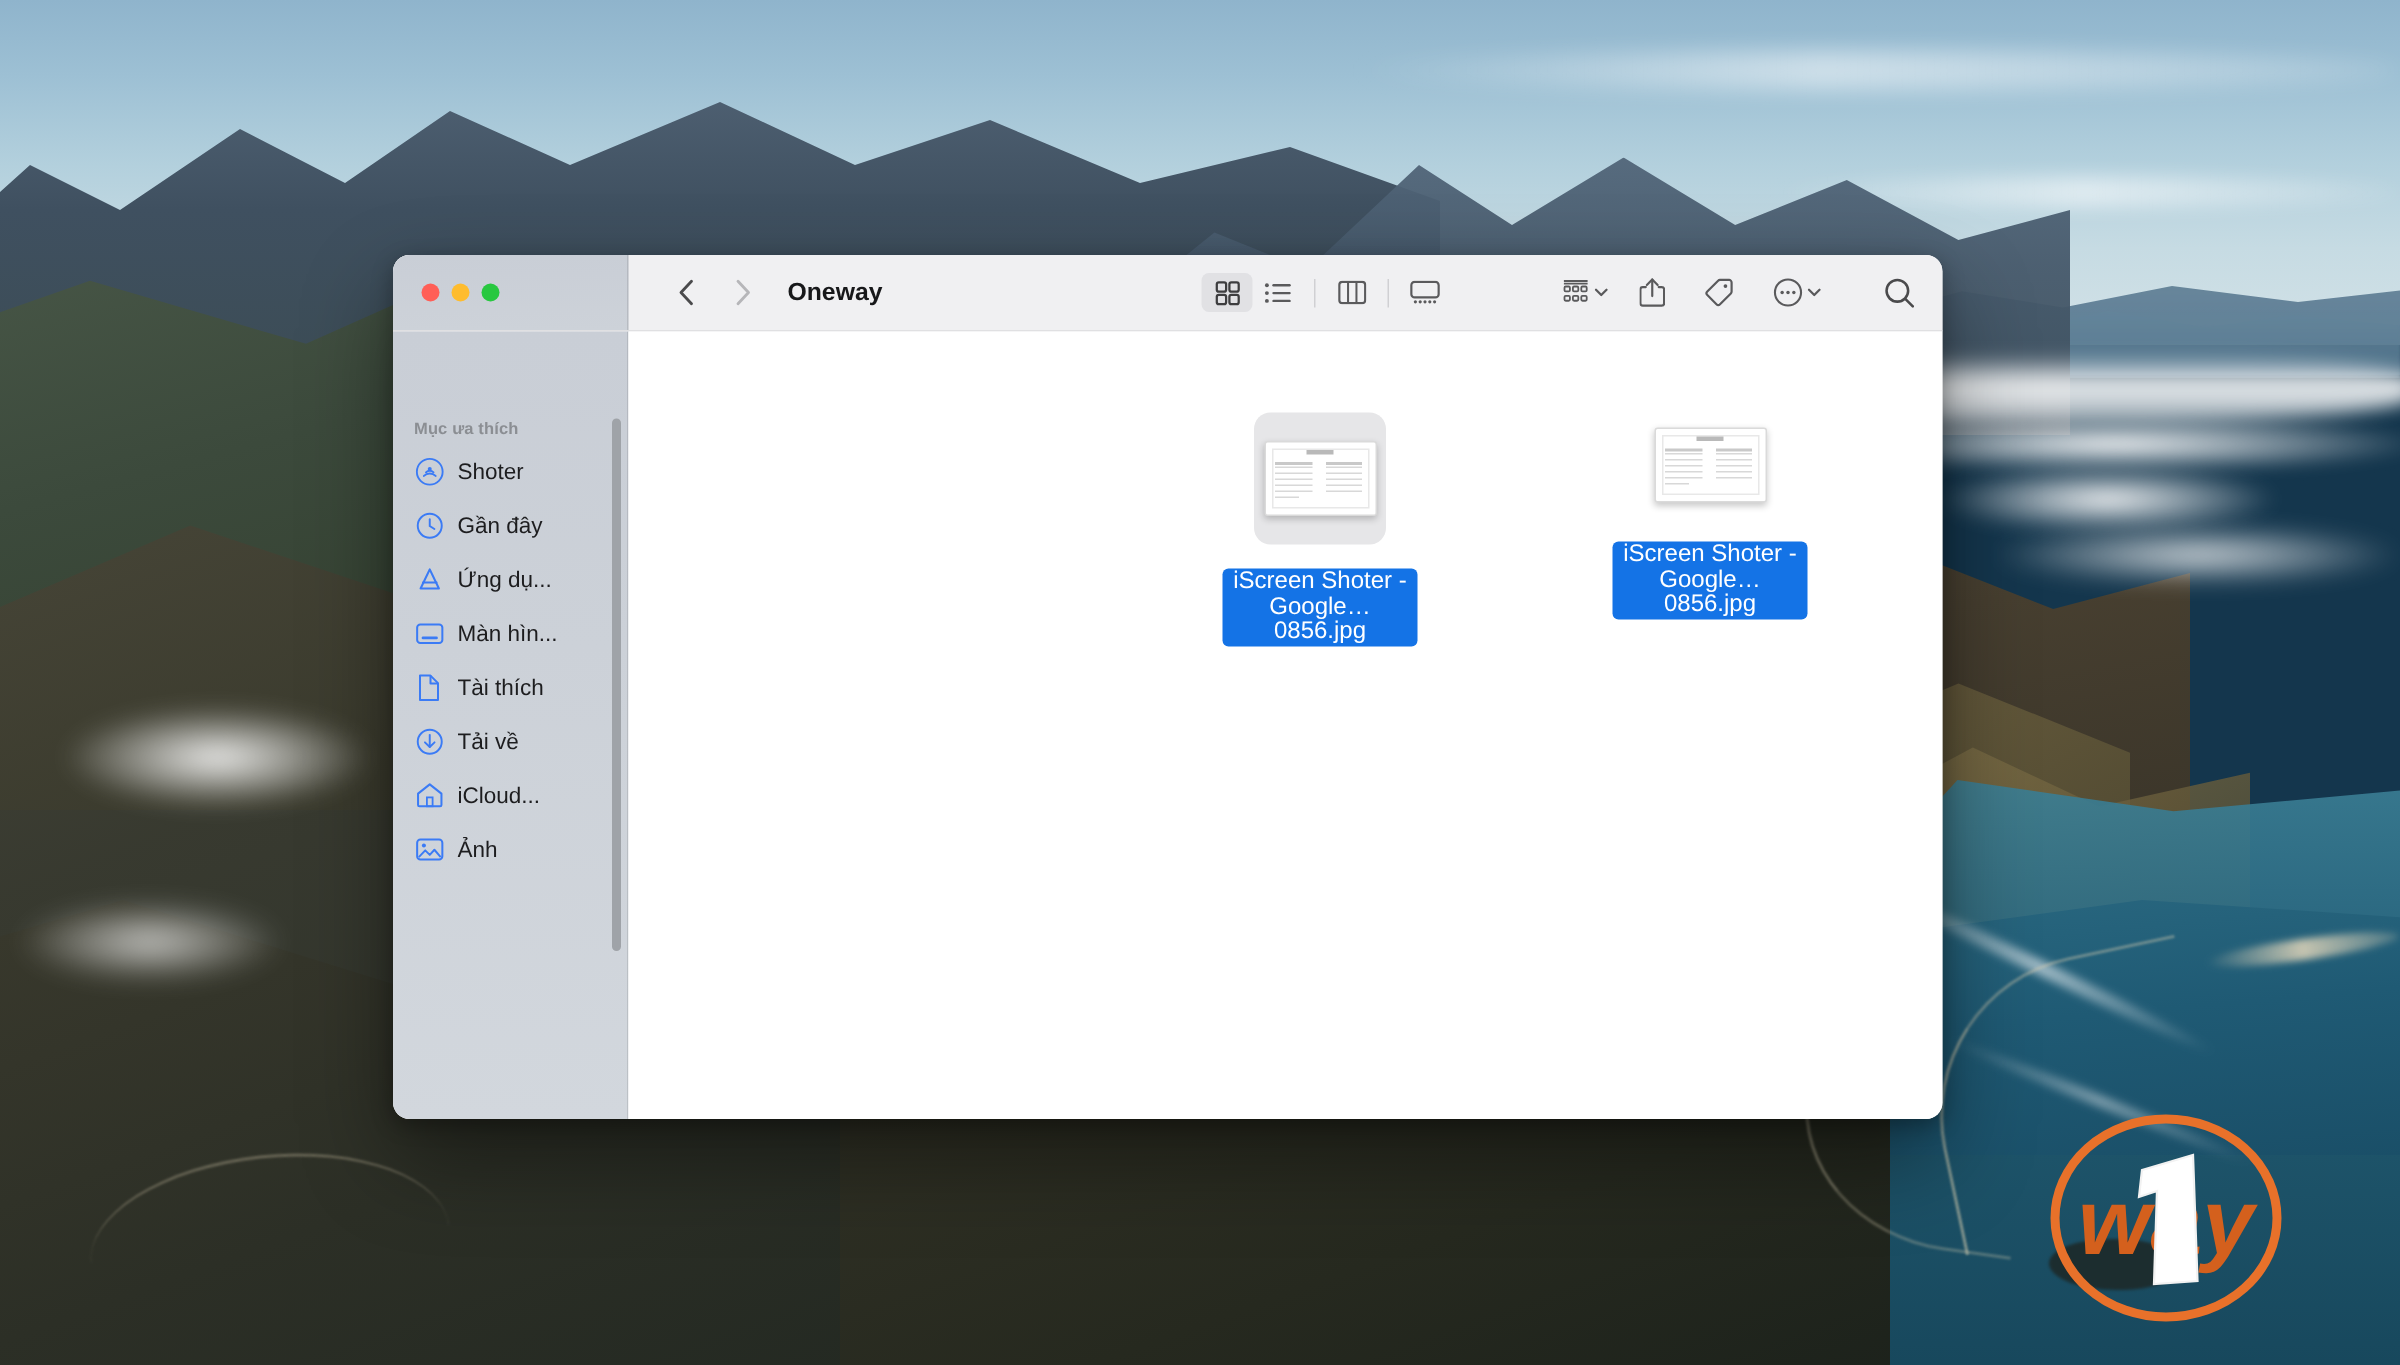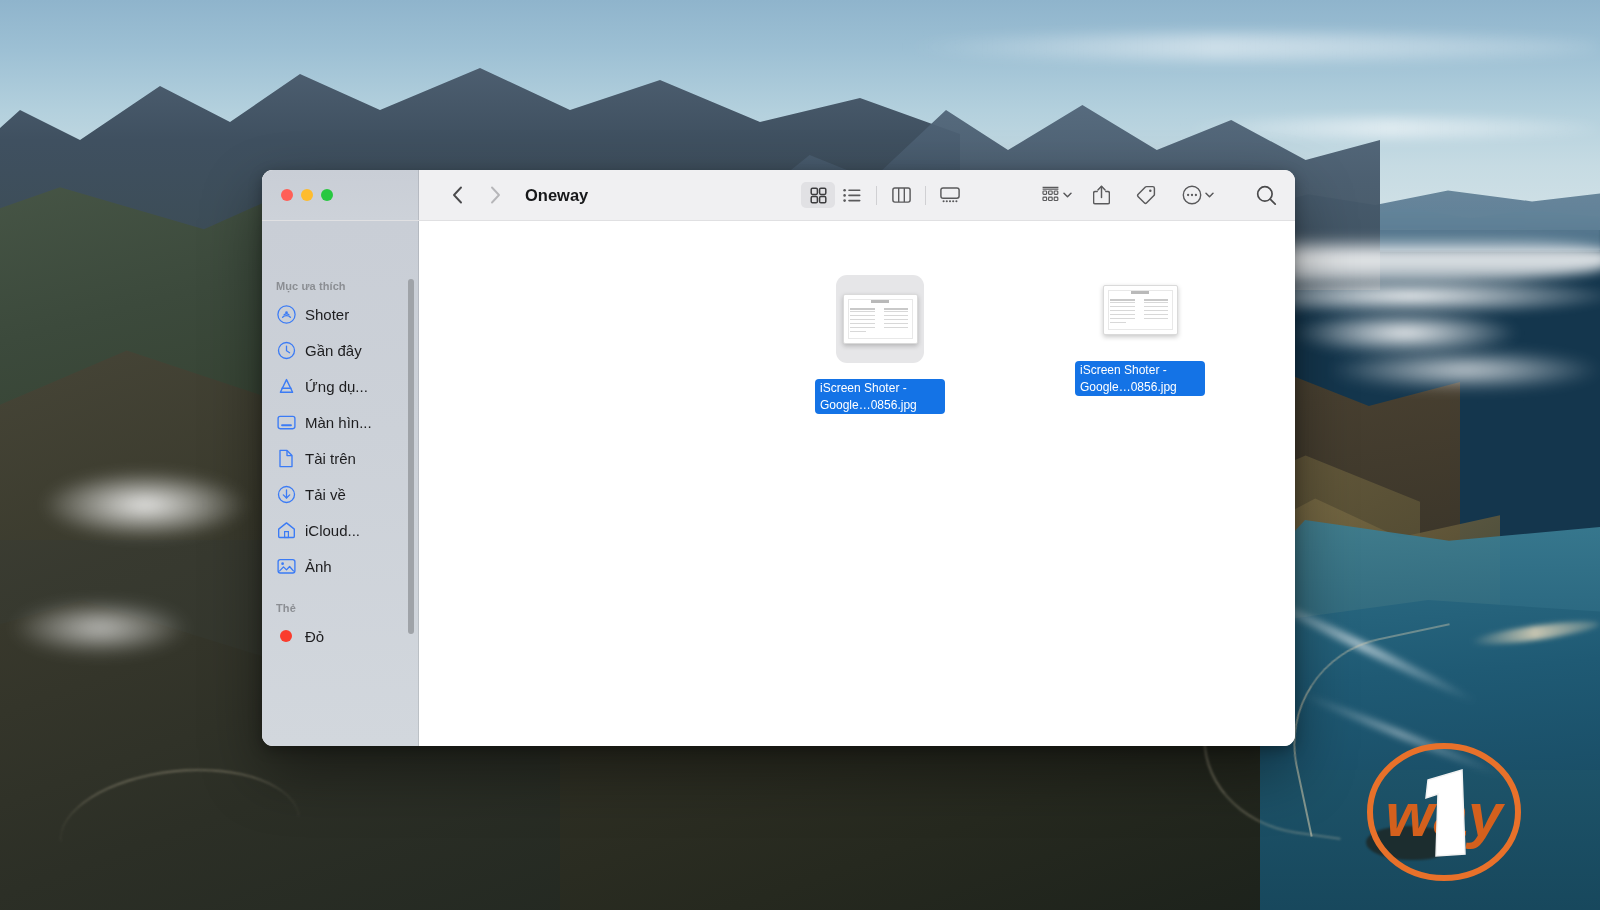--- a/index.html
+++ b/index.html
@@ -253,21 +253,21 @@
 
   .item {
     position: absolute; width: 150px; display: flex; flex-direction: column;
     align-items: center;
   }
   .thumb-wrap { height: 96px; display: flex; align-items: center; justify-content: center;
     position: relative; }
   .sel-bg { position: absolute; left: 50%; top: 50%; transform: translate(-50%,-50%);
     width: 88px; height: 88px; border-radius: 11px; background: #e6e6e8; }
   .label {
-    margin-top: 8px; font-size: 12px; line-height: 16.5px; 
+    margin-top: 8px; font-size: 16px; line-height: 16.5px; text-align: center;
     color: #1d1d1f; max-width: 130px; padding: 1px 5px; border-radius: 4px;
   }
   .label.sel { color: #fff; }
 
   
   .shot {
     background: #fff; border: 1px solid #dadada;
     box-shadow: 0 2px 5px rgba(0,0,0,.22);
     position: relative; overflow: hidden;
   }
@@ -515,21 +515,21 @@
               <span class="sb-label">Màn hìn...</span>
             </div>
 
             <div class="sb-item">
               <span class="ico">
                 <svg width="16" height="19" viewBox="0 0 16 19" fill="none">
                   <path d="M2 1.4h7l5 5v11.2H2V1.4z" stroke="#3b7bf5" stroke-width="1.35" stroke-linejoin="round"></path>
                   <path d="M9 1.4v5.2h5" stroke="#3b7bf5" stroke-width="1.35" stroke-linejoin="round"></path>
                 </svg>
               </span>
-              <span class="sb-label">Tài trên</span>
+              <span class="sb-label">Tài thích</span>
             </div>
 
             <div class="sb-item">
               <span class="ico">
                 <svg width="19" height="19" viewBox="0 0 19 19" fill="none">
                   <circle cx="9.5" cy="9.5" r="8" stroke="#3b7bf5" stroke-width="1.3"></circle>
                   <path d="M9.5 4.9v8" stroke="#3b7bf5" stroke-width="1.3" stroke-linecap="round"></path>
                   <path d="M6.3 9.9l3.2 3.1 3.2-3.1" stroke="#3b7bf5" stroke-width="1.3" stroke-linecap="round" stroke-linejoin="round"></path>
                 </svg>
               </span>
@@ -552,31 +552,20 @@
                   <rect x="1.1" y="1.6" width="16.8" height="13.4" rx="2.2" stroke="#3b7bf5" stroke-width="1.35"></rect>
                   <circle cx="5.6" cy="5.7" r="1.35" fill="#3b7bf5"></circle>
                   <path d="M2.2 13.4l4.3-4.5 3 3 3.1-3.4 4.2 4.9" stroke="#3b7bf5" stroke-width="1.3" stroke-linejoin="round" fill="none"></path>
                 </svg>
               </span>
               <span class="sb-label">Ảnh</span>
             </div>
           </div>
 
 
-          <div class="sb-group">
-            <div class="sb-head">Thẻ</div>
-
-            <div class="sb-item">
-              <span class="ico">
-                <span class="tag-dot" style="background:#fa3c2d"></span>
-              </span>
-              <span class="sb-label">Đỏ</span>
-            </div>
-
-          </div>
 
         </div>
         <div class="sb-scrollbar"></div>
         <div class="sb-divider"></div>
       </div>
 
       <div id="content">
 
 
         <div class="item" style="left:386px; top:46px;">

